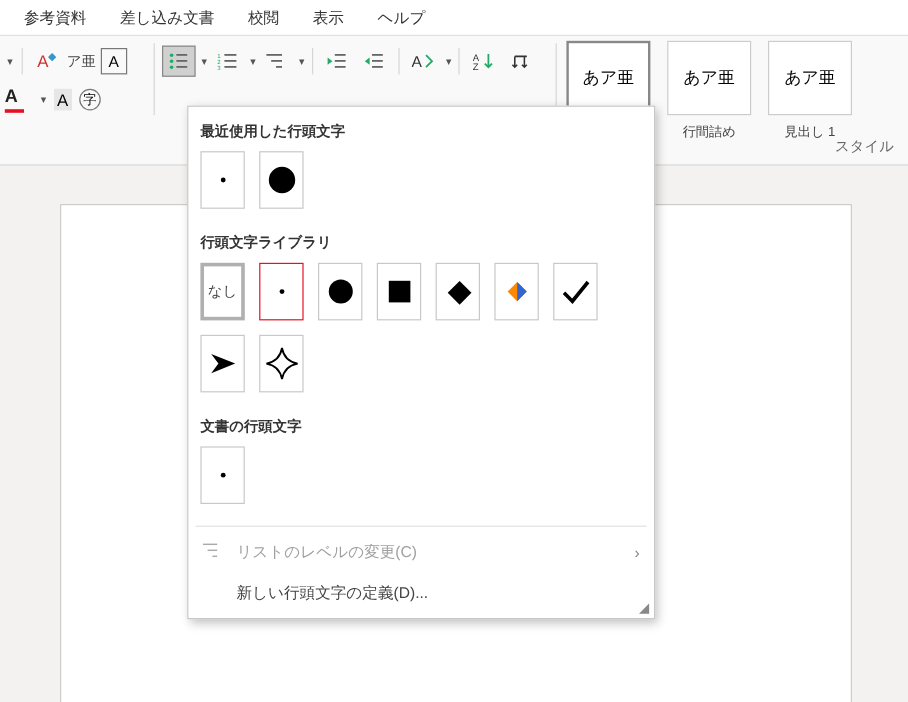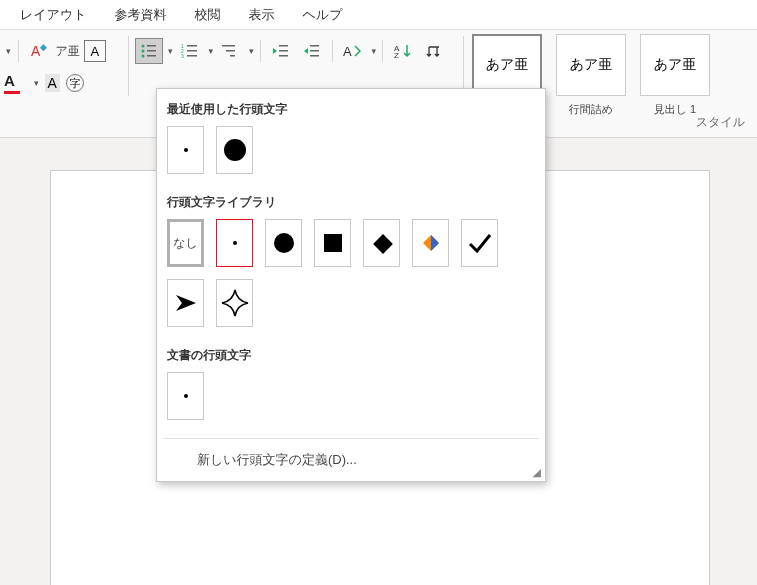--- a/index.html
+++ b/index.html
@@ -51,22 +51,22 @@
   .hr { height:1px; background:#e1e1e1; margin:4px 6px; }
   .menu-item { display:flex; align-items:center; padding:8px 12px; font-size:13px; color:#444; gap:12px; cursor:default; }
   .menu-item.disabled { color:#a0a0a0; }
   .menu-item .chev { margin-left:auto; color:#888; }
   .corner { position:absolute; right:4px; bottom:2px; font-size:11px; color:#888; }
 </style>
 </head>
 <body>
 
 <div class="menubar">
-  <span>レイアウト</span>
   <span>参考資料</span>
+  <span>差し込み文書</span>
   <span>校閲</span>
   <span>表示</span>
   <span>ヘルプ</span>
 </div>
 
 <div class="ribbon">
   <div class="ribbon-left">
     <div class="ribbon-left-row1">
       <span class="dd">▾</span>
       <div class="sepv"></div>
@@ -259,18 +259,29 @@
   <div class="section-title">文書の行頭文字</div>
   <div class="bullet-grid">
     <div class="bullet-cell">
         <svg width="20" height="20">
           <circle cx="10" cy="10" r="2" fill="#000"></circle>
         </svg>
       </div>
   </div>
 
   <div class="hr"></div>
+  <div class="menu-item disabled">
+    <span>
+      <svg width="16" height="14">
+          <rect x="0" y="1" width="12" height="1.2" fill="#aaa"></rect>
+          <rect x="4" y="6" width="8" height="1.2" fill="#aaa"></rect>
+          <rect x="8" y="11" width="4" height="1.2" fill="#aaa"></rect>
+        </svg>
+    </span>
+    <span>リストのレベルの変更(C)</span>
+    <span class="chev">›</span>
+  </div>
   <div class="menu-item">
     <span style="width:16px"></span>
     <span>新しい行頭文字の定義(D)...</span>
   </div>
   <span class="corner">◢</span>
 </div>
 
 </body></html>

